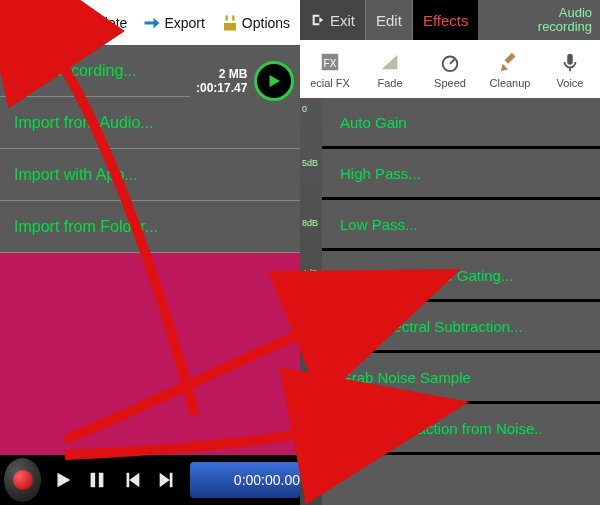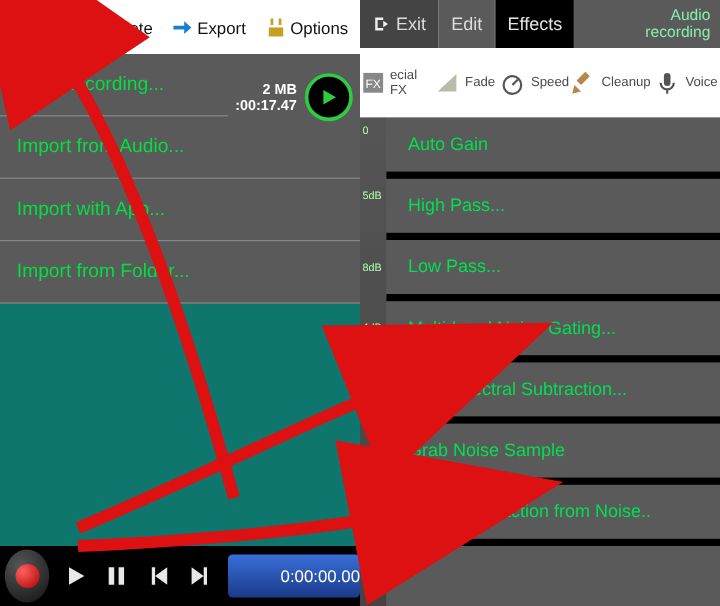--- a/index.html
+++ b/index.html
@@ -1,19 +1,19 @@
 <!DOCTYPE html>
 <html><head>
 <meta charset="utf-8">
 <style>
   * { margin:0; padding:0; box-sizing:border-box; font-family:Arial,Helvetica,sans-serif; }
   body { width:600px; height:505px; overflow:hidden; background:#000; position:relative; }
 
   
-  .left { position:absolute; left:0; top:0; width:300px; height:505px; background:#0f766e; }
+  .left { position:absolute; left:0; top:0; width:300px; height:505px; background:#be185d; }
   .left-toolbar { height:45px; background:#fff; display:flex; align-items:center; padding:0 4px; gap:16px; }
   .tb-item { display:flex; align-items:center; gap:3px; font-size:14px; color:#111; cursor:pointer; }
   .tb-item svg { width:18px; height:18px; }
 
   .left-menu { background:#5a5a5a; }
   .left-menu .mitem { height:52px; display:flex; align-items:center; padding-left:14px; color:#00e040; font-size:16px; border-bottom:1px solid #888; cursor:pointer; }
 
   .track-strip { position:absolute; right:0; top:45px; width:110px; height:72px; background:#5a5a5a; display:flex; align-items:center; justify-content:space-between; padding:0 6px; }
   .track-meta { text-align:right; font-size:12px; font-weight:bold; color:#fff; line-height:14px; }
   .play-btn { width:40px; height:40px; border-radius:50%; background:#000; display:flex; align-items:center; justify-content:center; border:3px solid #2ecc40; }
@@ -25,29 +25,29 @@
   .t-btn { width:36px; height:36px; display:flex; align-items:center; justify-content:center; color:#eee; margin:0 2px; }
   .t-btn svg { width:22px; height:22px; fill:#e8e8e8; }
   .time-box { flex:1; height:36px; margin-left:6px; background:linear-gradient(#3a6fd8,#1a3a8a); border-radius:4px; display:flex; align-items:center; justify-content:center; color:#fff; font-size:14px;padding-left:44px; }
 
   
   .right { position:absolute; left:300px; top:0; width:300px; height:505px; background:#5a5a5a; }
   .right-tabs { height:40px; background:#5a5a5a; display:flex; align-items:center; }
   .tab { height:40px; display:flex; align-items:center; justify-content:center; color:#ddd; font-size:15px; padding:0 10px; border-right:1px solid #777; }
   .tab.exit { background:#444; gap:4px;text-align:center; }
   .tab.exit svg { width:16px; height:16px; fill:#eee; }
-  .tab.active { background:#000; color:#e5e5e5; border-right:none; }
+  .tab.active { background:#000; color:#ef4444; border-right:none; }
   .audio-rec { margin-left:auto; padding:2px 8px; color:#86efac; font-size:13px; text-align:right; line-height:14px; }
 
   .right-toolbar { height:58px; background:#fff; display:flex; }
-  .rtb-item { flex:1; display:flex; flex-direction:row; align-items:center; justify-content:center; font-size:11px; color:#4b4b4b; gap:3px; }
+  .rtb-item { flex:1; display:flex; flex-direction:column; align-items:center; justify-content:center; font-size:11px; color:#4b4b4b; gap:3px; }
   .rtb-item .ic { width:24px; height:24px; display:flex; align-items:center; justify-content:center; }
 
   .right-list { position:absolute; left:22px; right:0; top:98px; bottom:0; background:#5a5a5a; }
-  .right-list .litem { height:51px; display:flex; align-items:center; padding-left:18px; color:#00e050; font-size:15px; border-bottom:6px solid #000000; cursor:pointer; white-space:nowrap; overflow:hidden; }
+  .right-list .litem { height:51px; display:flex; align-items:center; padding-left:18px; color:#00e050; font-size:15px; border-bottom:3px solid #000000; cursor:pointer; white-space:nowrap; overflow:hidden; }
 
   .wave-sliver { position:absolute; left:0; top:98px; width:22px; bottom:0; background:linear-gradient(#555,#444); }
   .tick { position:absolute; left:2px; font-size:9px; color:#aaffaa; }
 
   
   svg.arrows { position:absolute; left:0; top:0; width:600px; height:505px; pointer-events:none; }
 </style>
 </head>
 <body>
 

